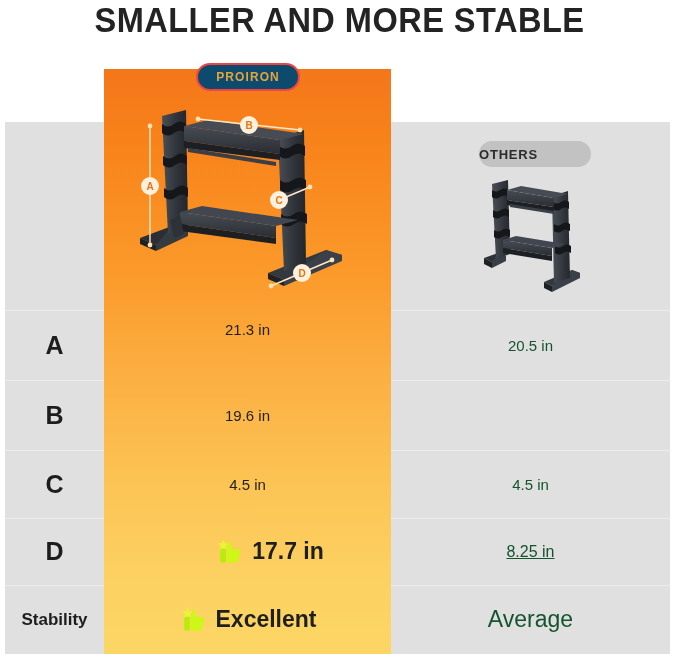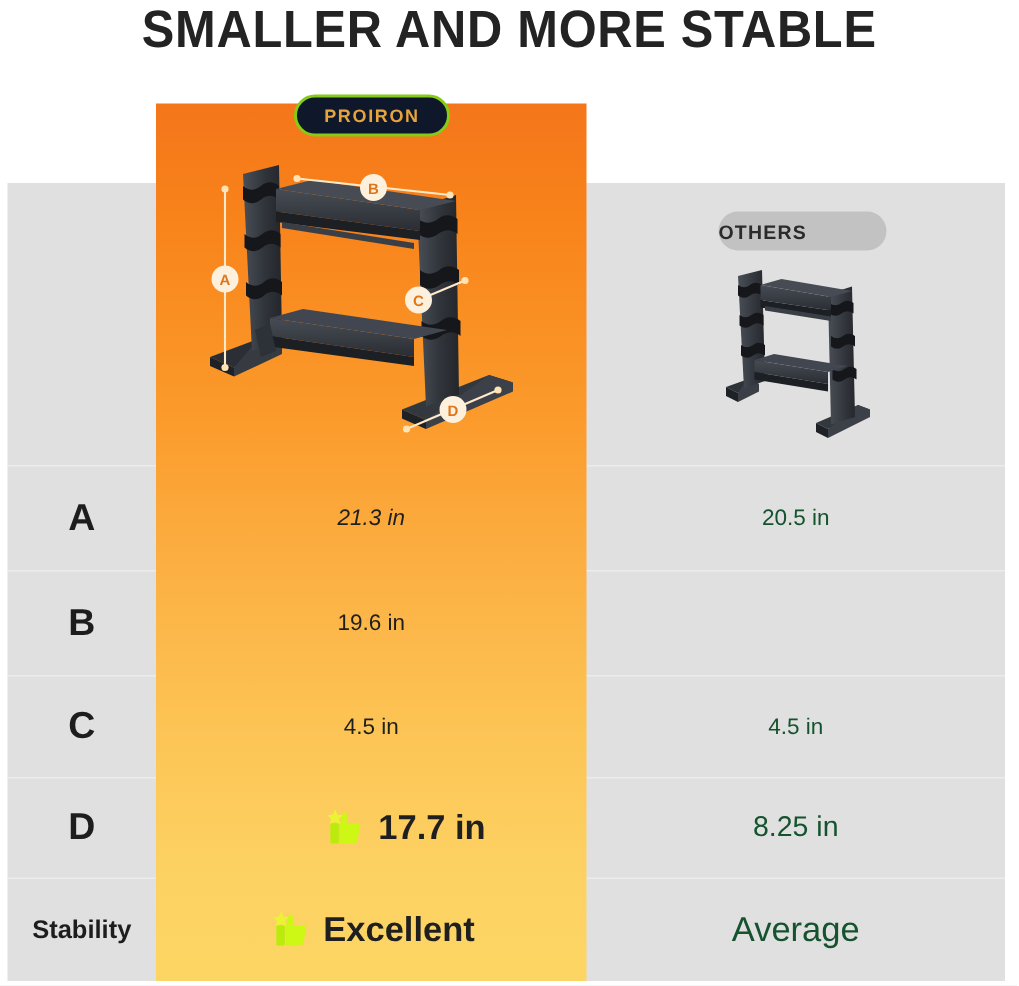--- a/index.html
+++ b/index.html
@@ -77,22 +77,22 @@
         #fcd664 100%);
   }
 
   
   .brand-badge {
     position: absolute;
     left: 196px;
     top: 63px;
     width: 104px;
     height: 28px;
-    background: #0f172a;
-    border: 2px solid #84cc16;
+    background: #0c4a6e;
+    border: 2px solid #ef4444;
     border-radius: 16px;
     display: flex;
     align-items: center;
     justify-content: center;
     box-sizing: border-box;
     z-index: 6;
   }
   .brand-badge span {
     font-family: "Liberation Sans Narrow", "Liberation Sans", sans-serif;
     font-size: 12px;
@@ -173,21 +173,22 @@
   }
   .cell-others {
     left: 391px;
     width: 279px;
     font-family: "Liberation Sans Narrow", "Liberation Sans", sans-serif;
     font-size: 15px;
     color: #14532d;
     text-align: center;
   }
   .cell-others.big {
-    font-size: 19px;
+    font-size: 16px;
+    text-decoration: underline;
   }
   .cell-others.xbig {
     font-size: 23px;
   }
 
   .thumb-icon {
     display: inline-block;
     width: 30px;
     height: 30px;
     margin-right: 7px;
@@ -332,21 +333,21 @@
     <polygon points="31,22 78,29 78,34 31,27" fill="#1c1f24"></polygon>
 
     <polygon points="27,62 76,70 76,78 27,70" fill="url(#metal4)"></polygon>
     <polygon points="27,62 40,58 89,66 76,70" fill="#414650"></polygon>
     <polygon points="27,70 76,78 76,83 27,75" fill="#1c1f24"></polygon>
 
     <polygon points="34,26 78,33 78,36 34,29" fill="#3a3f47"></polygon>
   </svg>
 
   <div class="cell cell-label" style="top:310px;height:70px;">A</div>
-  <div class="cell cell-proiron" style="top:310px;height:70px;font-style:italic;">21.3 in</div>
+  <div class="cell cell-proiron" style="top:294px;height:70px;">21.3 in</div>
   <div class="cell cell-others" style="top:310px;height:70px;">20.5 in</div>
 
   <div class="cell cell-label" style="top:380px;height:70px;">B</div>
   <div class="cell cell-proiron" style="top:380px;height:70px;">19.6 in</div>
 
   <div class="cell cell-label" style="top:450px;height:68px;">C</div>
   <div class="cell cell-proiron" style="top:450px;height:68px;">4.5 in</div>
   <div class="cell cell-others" style="top:450px;height:68px;">4.5 in</div>
 
   <div class="cell cell-label" style="top:518px;height:67px;">D</div>

